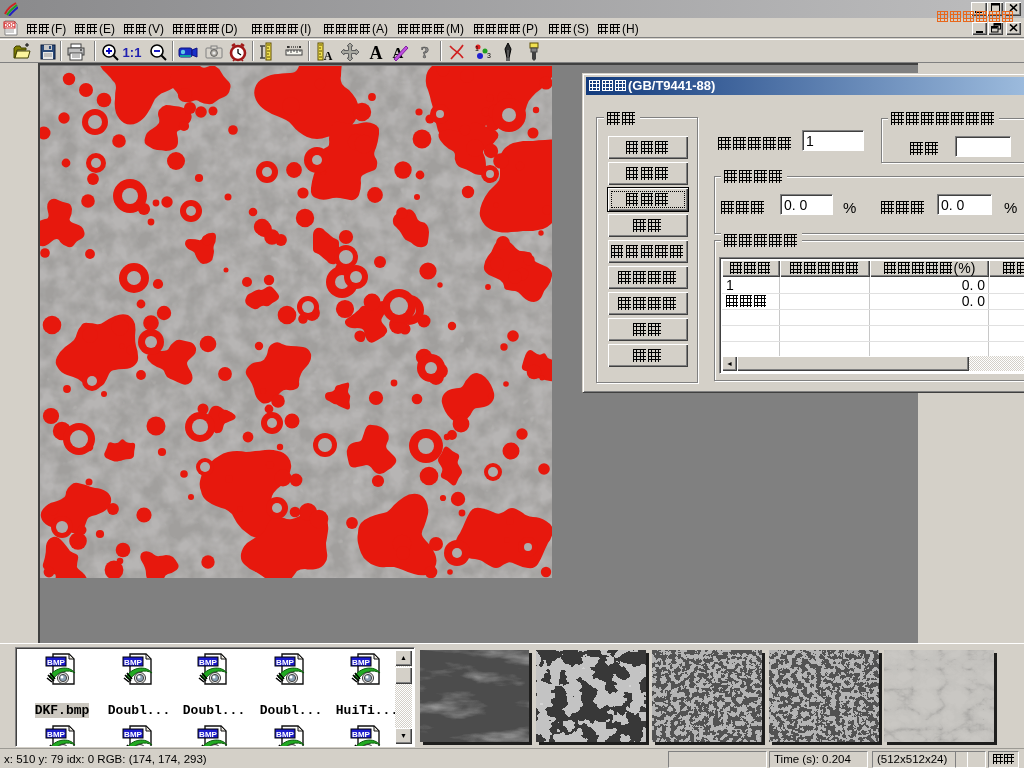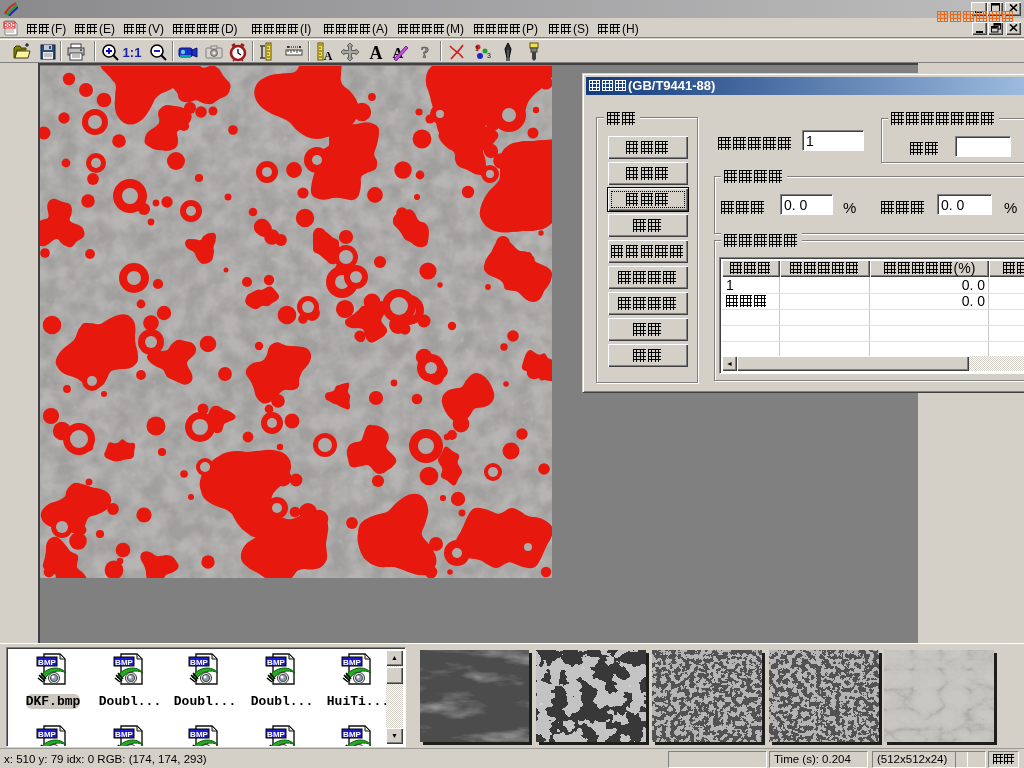--- a/index.html
+++ b/index.html
@@ -77,25 +77,25 @@
   background:#d4d0c8; background-image:repeating-conic-gradient(#fff 0 25%,#d4d0c8 0 50%);
   background-size:2px 2px; }
 .sbtn { position:absolute; top:0; width:15px; height:15px; background:#d4d0c8;
   box-shadow:inset 1px 1px 0 #fff, inset -1px -1px 0 #404040, inset -2px -2px 0 #808080;
   font-size:7px; text-align:center; line-height:15px; color:#000; }
 .sthumb { position:absolute; left:15px; top:0; width:232px; height:15px; background:#d4d0c8;
   box-shadow:inset 1px 1px 0 #fff, inset -1px -1px 0 #404040, inset -2px -2px 0 #808080; }
 
 #bottom { position:absolute; left:0; top:643px; width:1024px; height:105px; background:#d4d0c8;
   border-top:1px solid #fff; }
-#fpanel { position:absolute; left:6px; top:3px; width:400px; height:100px; background:#fff; overflow:hidden;
+#fpanel { position:absolute; left:15px; top:3px; width:400px; height:100px; background:#fff; overflow:hidden;
   border:1px solid; border-color:#808080 #fff #fff #808080; box-shadow:inset 1px 1px 0 #404040; }
 .ficon { position:absolute; top:5px; width:74px; text-align:center; }
 .ficon2 { position:absolute; top:77px; width:74px; text-align:center; }
-.flab { font-family:"Liberation Mono",monospace; font-size:13px; font-weight:bold; margin-top:4px; white-space:nowrap;border-radius:6px; }
+.flab { font-family:"Liberation Mono",monospace; font-size:13px; font-weight:bold; margin-top:13px; white-space:nowrap; }
 .flab.sel { background:#ccc8c0; display:inline-block; }
 #fscroll { position:absolute; right:2px; top:2px; width:17px; height:94px;
   background-image:repeating-conic-gradient(#fff 0 25%,#d4d0c8 0 50%); background-size:2px 2px; }
 .vbtn { position:absolute; left:0; width:17px; height:16px; background:#d4d0c8;
   box-shadow:inset 1px 1px 0 #fff, inset -1px -1px 0 #404040, inset -2px -2px 0 #808080;
   text-align:center; font-size:7px; line-height:16px; color:#000; }
 .vthumb { position:absolute; left:0; top:17px; width:17px; height:17px; background:#d4d0c8;
   box-shadow:inset 1px 1px 0 #fff, inset -1px -1px 0 #404040, inset -2px -2px 0 #808080; }
 .thumb { position:absolute; top:6px; height:92px; box-shadow:3px 3px 0 rgba(10,10,10,0.9); }
 

